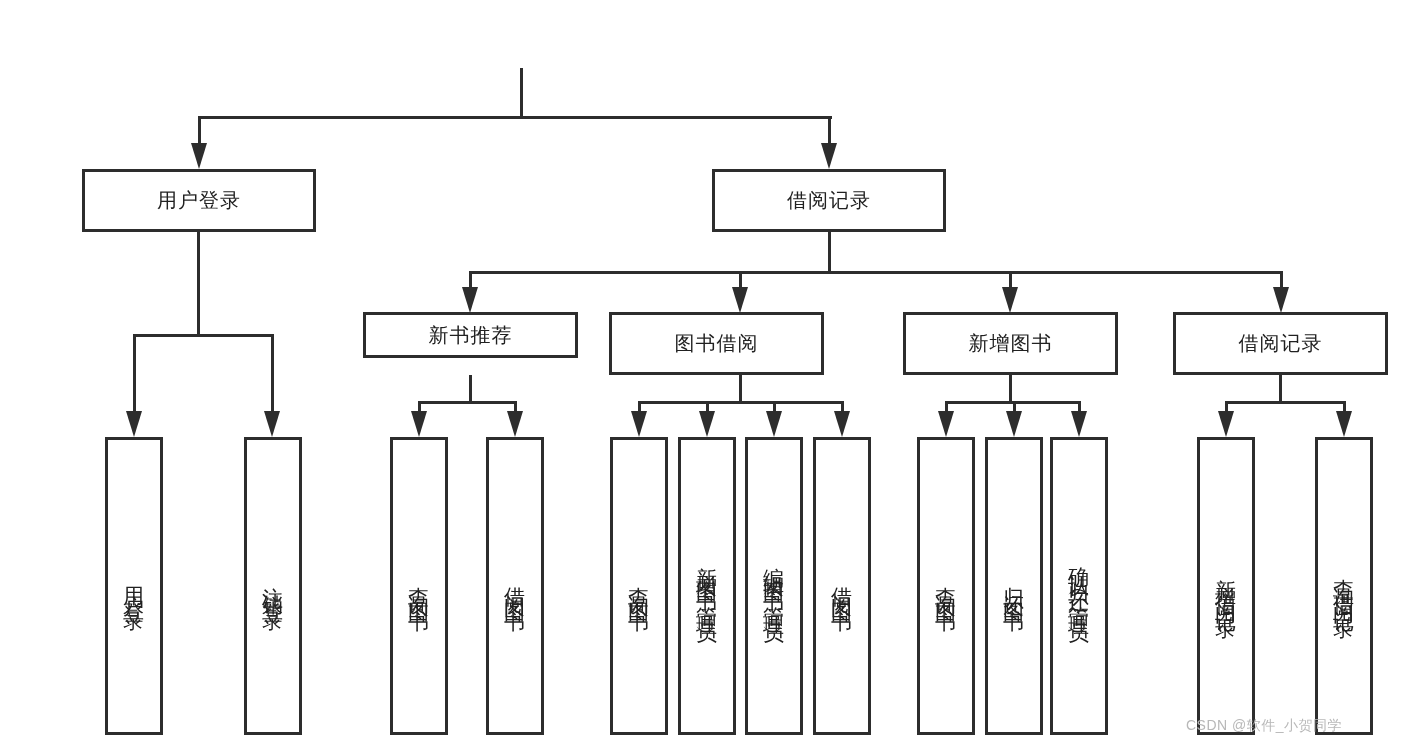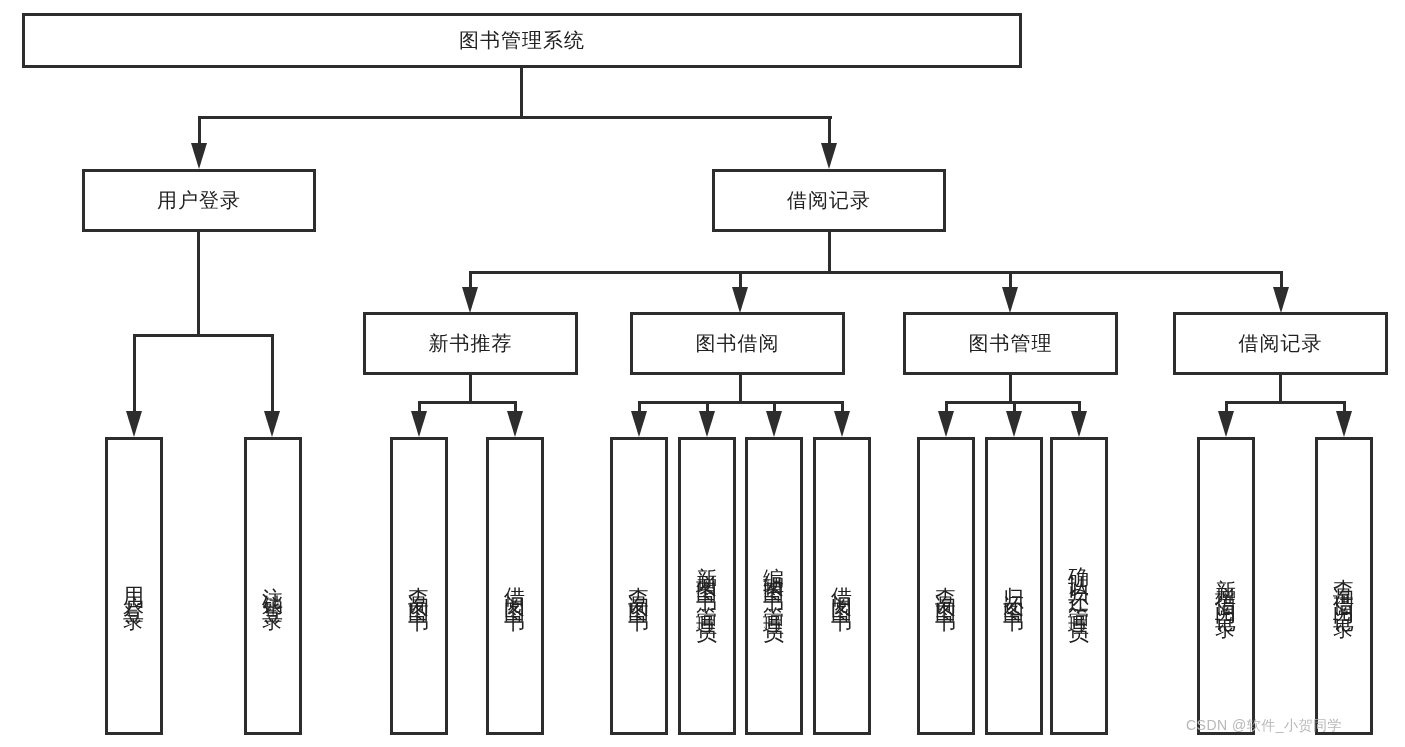--- a/index.html
+++ b/index.html
@@ -27,23 +27,20 @@
   .watermark{
     position:absolute;left:1186px;top:717px;font-size:14px;color:#b8b8b8;
     letter-spacing:0.5px;z-index:5;white-space:nowrap;
   }
 </style>
 </head>
 <body>
 
 <div id="canvas">
 
-  <div class="box hbox" style="left:22px;top:13px;width:1000px;height:55px;">
-    <span>图书管理系统</span>
-  </div>
 
   <div class="vl" style="left:520px;top:68px;height:50px;"></div>
   <div class="hl" style="left:198px;top:116px;width:634px;"></div>
   <div class="vl" style="left:198px;top:116px;height:30px;"></div>
   <div class="ah" style="left:191px;top:143px;"></div>
   <div class="vl" style="left:828px;top:116px;height:30px;"></div>
   <div class="ah" style="left:821px;top:143px;"></div>
 
   <div class="box hbox" style="left:82px;top:169px;width:234px;height:63px;">
     <span>用户登录</span>
@@ -63,28 +60,28 @@
   <div class="hl" style="left:469px;top:271px;width:814px;"></div>
   <div class="vl" style="left:469px;top:271px;height:18px;"></div>
   <div class="ah" style="left:462px;top:287px;"></div>
   <div class="vl" style="left:739px;top:271px;height:18px;"></div>
   <div class="ah" style="left:732px;top:287px;"></div>
   <div class="vl" style="left:1009px;top:271px;height:18px;"></div>
   <div class="ah" style="left:1002px;top:287px;"></div>
   <div class="vl" style="left:1280px;top:271px;height:18px;"></div>
   <div class="ah" style="left:1273px;top:287px;"></div>
 
-  <div class="box hbox" style="left:363px;top:312px;width:215px;height:63px;">
+  <div class="box hbox" style="left:363px;top:312px;width:215px;height:46px;">
     <span>新书推荐</span>
   </div>
-  <div class="box hbox" style="left:630px;top:312px;width:215px;height:63px;">
+  <div class="box hbox" style="left:609px;top:312px;width:215px;height:63px;">
     <span>图书借阅</span>
   </div>
   <div class="box hbox" style="left:903px;top:312px;width:215px;height:63px;">
-    <span>图书管理</span>
+    <span>新增图书</span>
   </div>
   <div class="box hbox" style="left:1173px;top:312px;width:215px;height:63px;">
     <span>借阅记录</span>
   </div>
 
   <div class="vl" style="left:469px;top:375px;height:29px;"></div>
   <div class="hl" style="left:418px;top:401px;width:99px;"></div>
   <div class="vl" style="left:418px;top:401px;height:12px;"></div>
   <div class="ah" style="left:411px;top:411px;"></div>
   <div class="vl" style="left:514px;top:401px;height:12px;"></div>

